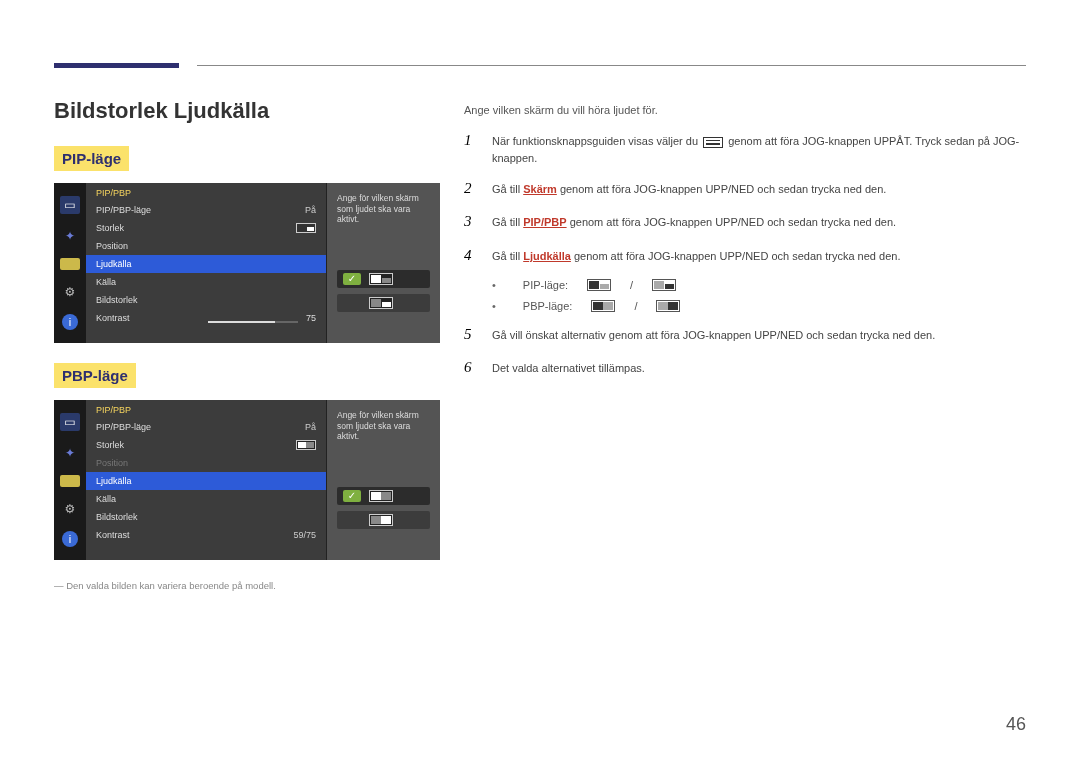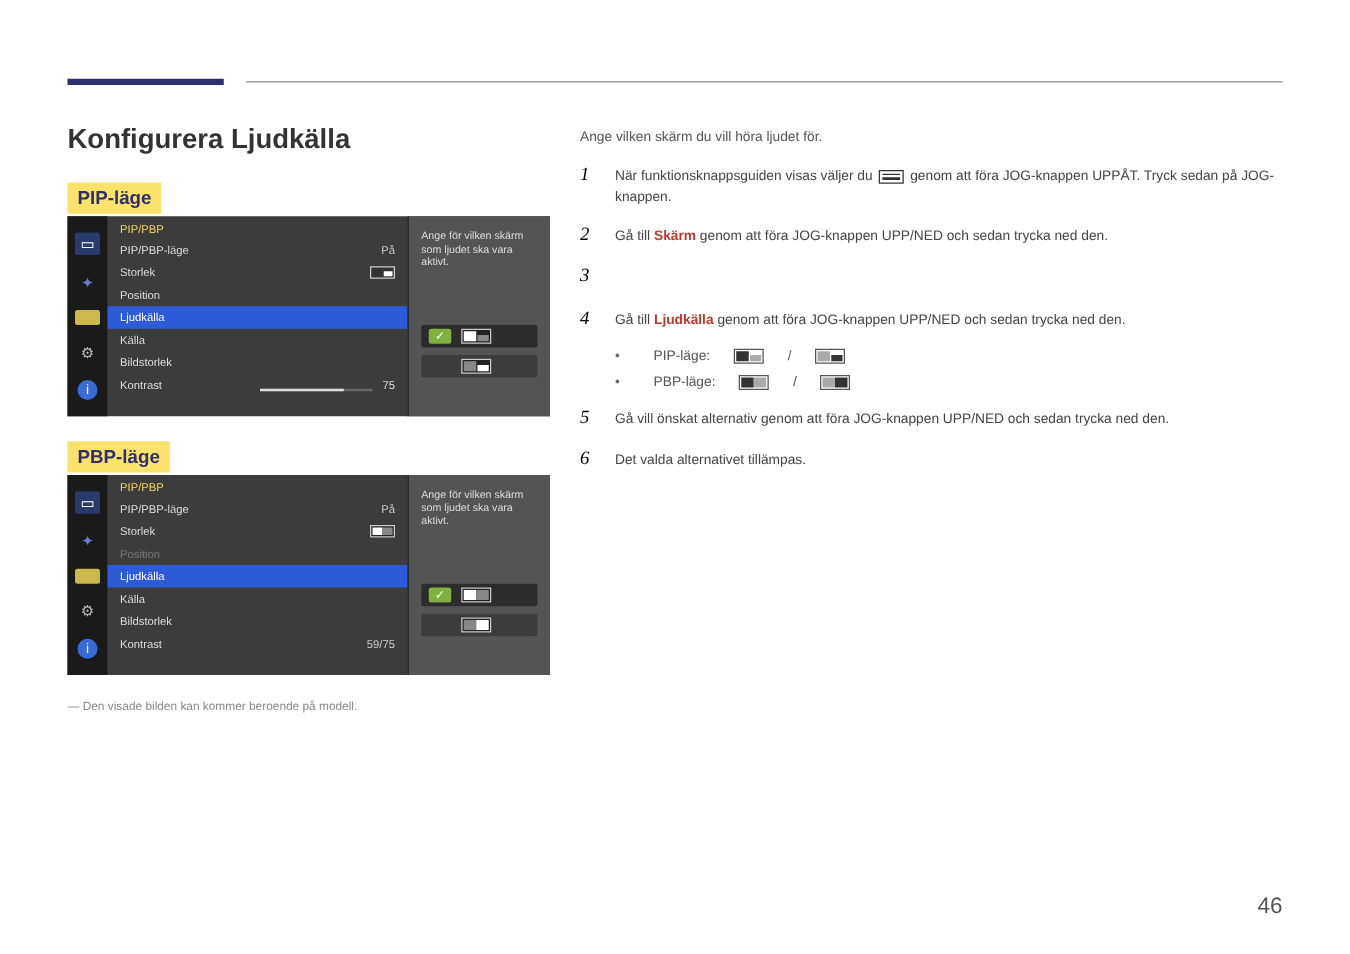--- a/index.html
+++ b/index.html
@@ -39,21 +39,21 @@
     color: #333;
     margin-bottom: 22px;
   }
   .mode-label {
     display: inline-block;
     background: #fbe26b;
     color: #2e2f6f;
     font-weight: 600;
     font-size: 15px;
     padding: 4px 8px;
-    margin-bottom: 2px;
+    margin-bottom: 12px;
   }
   .osd {
     display: flex;
     background: #3c3c3c;
     height: 160px;
     margin-bottom: 20px;
     font-size: 9px;
     color: #ccc;
   }
   .osd-sidebar {
@@ -176,21 +176,21 @@
   }
   .step-num {
     font-size: 15px;
     font-weight: 400;
     color: #000;
     font-style: italic;
     font-family: Georgia, serif;
     min-width: 14px;
   }
   .step-text { flex:1; font-size: 11px; color:#444;}
-  .em-red { color:#c0392b; font-weight:600;}
+  .em-red { color:#c0392b; font-weight:600;text-decoration:underline;}
   .menu-glyph {
     display:inline-block; width:20px; height:11px;
     border:1px solid #333; vertical-align:middle;
     position:relative; margin:0 2px;
   }
   .menu-glyph::before, .menu-glyph::after {
     content:""; position:absolute; left:2px; right:2px; height:1.5px; background:#333;
   }
   .menu-glyph::before { top:2px; box-shadow: 0 3px 0 #333; }
   .menu-glyph::after { bottom:2px; }
@@ -215,21 +215,21 @@
     position:absolute; bottom:28px; right:54px; font-size:18px; color:#555;
   }
 </style>
 </head>
 <body>
 
 <div class="top-bar"></div>
 <div class="top-line"></div>
 
 <div class="left-col">
-  <h1 class="page-title">Konfigurera Ljudkälla</h1>
+  <h1 class="page-title">Bildstorlek Ljudkälla</h1>
 
   <div class="mode-label">PIP-läge</div>
 
   
   <div class="osd">
     <div class="osd-sidebar">
       <div class="sb-icon sb-monitor">▭</div>
       <div class="sb-icon sb-cross">✦</div>
       <div class="sb-icon sb-tag"></div>
       <div class="sb-icon sb-gear">⚙</div>
@@ -337,21 +337,21 @@
       <div class="preview-item">
         <span style="width:18px"></span>
         <span class="opt-rect">
             <span class="inner-left" style="background:#888"></span>
             <span class="inner-full" style="background:#fff"></span>
           </span>
       </div>
     </div>
   </div>
 
-  <div class="disclaimer">Den visade bilden kan kommer beroende på modell.</div>
+  <div class="disclaimer">Den valda bilden kan variera beroende på modell.</div>
 </div>
 
 <div class="right-col">
   <div class="intro-line">Ange vilken skärm du vill höra ljudet för.</div>
 
   <div class="step-row">
     <div class="step-num">1</div>
     <div class="step-text">
       <span>När funktionsknappsguiden visas väljer du </span><span class="menu-glyph"></span><span> genom att föra JOG-knappen UPPÅT. Tryck sedan på JOG-knappen.</span>
     </div>
@@ -359,20 +359,23 @@
 
   <div class="step-row">
     <div class="step-num">2</div>
     <div class="step-text">
       <span>Gå till </span><span class="em-red">Skärm</span><span> genom att föra JOG-knappen UPP/NED och sedan trycka ned den.</span>
     </div>
   </div>
 
   <div class="step-row">
     <div class="step-num">3</div>
+    <div class="step-text">
+      <span>Gå till </span><span class="em-red">PIP/PBP</span><span> genom att föra JOG-knappen UPP/NED och sedan trycka ned den.</span>
+    </div>
   </div>
 
   <div class="step-row">
     <div class="step-num">4</div>
     <div class="step-text">
       <span>Gå till </span><span class="em-red">Ljudkälla</span><span> genom att föra JOG-knappen UPP/NED och sedan trycka ned den.</span>
     </div>
   </div>
 
   <div class="sub-bullets">

